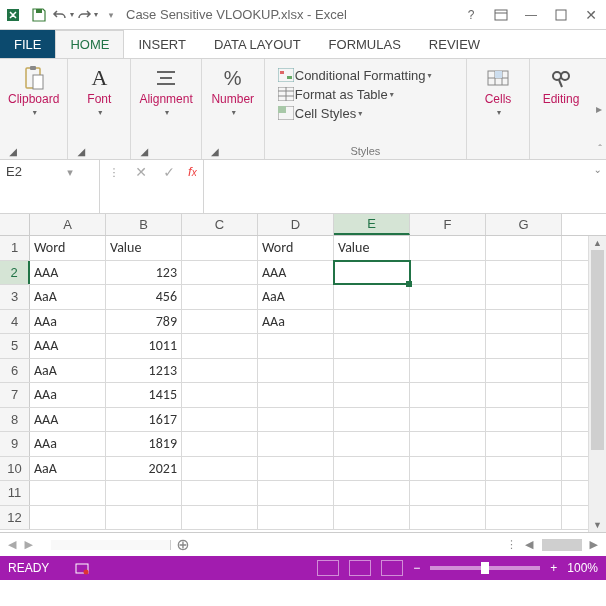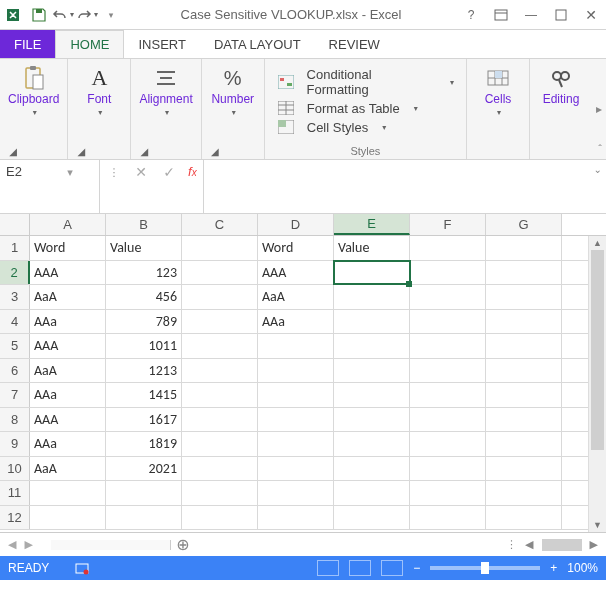--- a/index.html
+++ b/index.html
@@ -2,42 +2,42 @@
 <html><head>
 <meta charset="utf-8">
 <style>
 * { margin: 0; padding: 0; box-sizing: border-box; font-family: "Segoe UI", Tahoma, sans-serif; }
 body { background: #fff; width: 606px; height: 606px; overflow: hidden; font-size: 12px; color: #444; }
 
 
 .titlebar { height: 30px; background: #fff; display: flex; align-items: center; border-bottom: 1px solid #d4d4d4; }
 .qat { display: flex; align-items: center; gap: 2px; padding: 0 4px; }
 .qat-icon { width: 22px; height: 22px; display: flex; align-items: center; justify-content: center; color: #217346; }
-.title-text { flex: 1; text-align: center; color: #666; font-size: 13px; }
+.title-text { flex: 1; text-align: left; color: #666; font-size: 13px; }
 .win-controls { display: flex; align-items: center; gap: 0; }
 .win-btn { width: 30px; height: 28px; display: flex; align-items: center; justify-content: center; color: #666; }
 .win-x { font-size: 14px; }
 
 
 .ribbon-tabs { height: 28px; display: flex; align-items: stretch; background: #fff; }
 .tab { padding: 0 14px; display: flex; align-items: center; font-size: 13px; color: #444; cursor: pointer; }
-.tab.file { background: #6d28d9; color: #fff; }
+.tab.file { background: #0c4a6e; color: #fff; }
 .tab.active { color: #217346; border-top: 1px solid #d4d4d4; border-left: 1px solid #d4d4d4; border-right: 1px solid #d4d4d4; background: #f5f5f5; }
 
 
 .ribbon { height: 102px; background: #f5f5f5; border-top: 1px solid #d4d4d4; border-bottom: 1px solid #d4d4d4; display: flex; position: relative; }
 .group { border-right: 1px solid #d9d9d9; padding: 4px 6px 2px 6px; display: flex; flex-direction: column; justify-content: space-between; }
 .big-btn { display: flex; flex-direction: column; align-items: center; gap: 2px; padding: 2px 2px; min-width: 50px; }
 .big-btn .icon { width: 26px; height: 26px; display: flex; align-items: center; justify-content: center; font-size: 20px; color: #555; }
-.big-btn .lbl { font-size: 12px; color: #6d28d9; text-align: center; line-height: 13px; }
+.big-btn .lbl { font-size: 12px; color: #be185d; text-align: center; line-height: 13px; }
 .group-label { font-size: 11px; color: #777; text-align: center; padding-top: 2px; }
 .mini { width: 14px; height: 14px; display: inline-flex; align-items: center; justify-content: center; font-size: 10px; color: #666; }
 .dd { font-size: 8px; color: #666; margin-left: 2px; }
 .styles-col { display: flex; flex-direction: column; gap: 3px; padding: 4px 6px; }
-.style-row { display: flex; align-items: center; gap: 12px; font-size: 13px; color: #444; }
+.style-row { display: flex; align-items: center; gap: 0; font-size: 13px; color: #444; }
 .style-row .ico { width: 18px; height: 16px; display: flex; align-items: center; justify-content: center; }
 .ribbon-right { margin-left: auto; display: flex; }
 .collapse-caret { position: absolute; right: 4px; bottom: 4px; font-size: 11px; color: #888; }
 
 
 .formula-bar { height: 54px; border-bottom: 1px solid #d4d4d4; display: flex; }
 .namebox { width: 100px; border-right: 1px solid #d4d4d4; display: flex; align-items: flex-start; padding: 4px 6px; gap: 4px; }
 .namebox input { border: none; width: 52px; font-size: 13px; color: #444; outline: none; background: transparent; }
 .ni { width: 16px; height: 16px; display: flex; align-items: center; justify-content: center; color: #999; font-size: 11px; }
 .fbar-mid { display: flex; align-items: flex-start; padding: 4px 6px; gap: 10px; border-right: 1px solid #d4d4d4; }
@@ -65,21 +65,21 @@
 .vscroll .arr { position: absolute; left: 0; right: 0; text-align: center; font-size: 9px; color: #777; }
 
 
 .tabstrip { height: 24px; background: #fff; border-top: 1px solid #ccc; display: flex; align-items: center; }
 .ts-nav { display: flex; gap: 8px; padding: 0 8px; color: #aaa; font-size: 11px; }
 .ts-sheet { border-right: 1px solid #ccc; margin-left:10px;width: 120px; height: 10px; background: #f9f9f9; }
 .ts-add { width: 24px; text-align: center; color: #888; font-size: 16px; }
 .ts-hscroll { flex: 1; display: flex; align-items: center; justify-content: flex-end; gap: 8px; padding-right: 8px; color: #888; font-size: 11px; }
 
 
-.statusbar { height: 24px; background: #3b82f6; color: #fff; display: flex; align-items: center; padding: 0 8px; font-size: 12px; gap: 26px; }
+.statusbar { height: 24px; background: #a21caf; color: #fff; display: flex; align-items: center; padding: 0 8px; font-size: 12px; gap: 26px; }
 .sb-right { margin-left: auto; display: flex; align-items: center; gap: 10px; }
 .sb-view { width: 22px; height: 16px; border: 1px solid rgba(255,255,255,0.5); }
 .zoom-slider { width: 110px; height: 4px; background: rgba(255,255,255,0.5); position: relative; }
 .zoom-slider .knob { position: absolute; left: 50%; top: -4px; width: 8px; height: 12px; background: #fff; transform: translateX(-50%); }
 
 svg { display: block; }
 </style>
 </head>
 <body>
 
@@ -130,20 +130,21 @@
     </div>
     <div class="win-btn win-x">✕</div>
   </div>
 </div>
 
 <div class="ribbon-tabs">
   <div class="tab file">FILE</div>
   <div class="tab active">HOME</div>
   <div class="tab">INSERT</div>
   <div class="tab">DATA LAYOUT</div>
+  <div class="tab">FORMULAS</div>
   <div class="tab">REVIEW</div>
 </div>
 
 <div class="ribbon">
   <div class="group">
     <div class="big-btn">
       <span class="icon">
         <svg width="24" height="26" viewBox="0 0 24 26">
             <rect x="4" y="3" width="14" height="20" rx="1" fill="none" stroke="#c4a85a" stroke-width="1.5"></rect>
             <rect x="8" y="1" width="6" height="4" rx="1" fill="#888"></rect>

